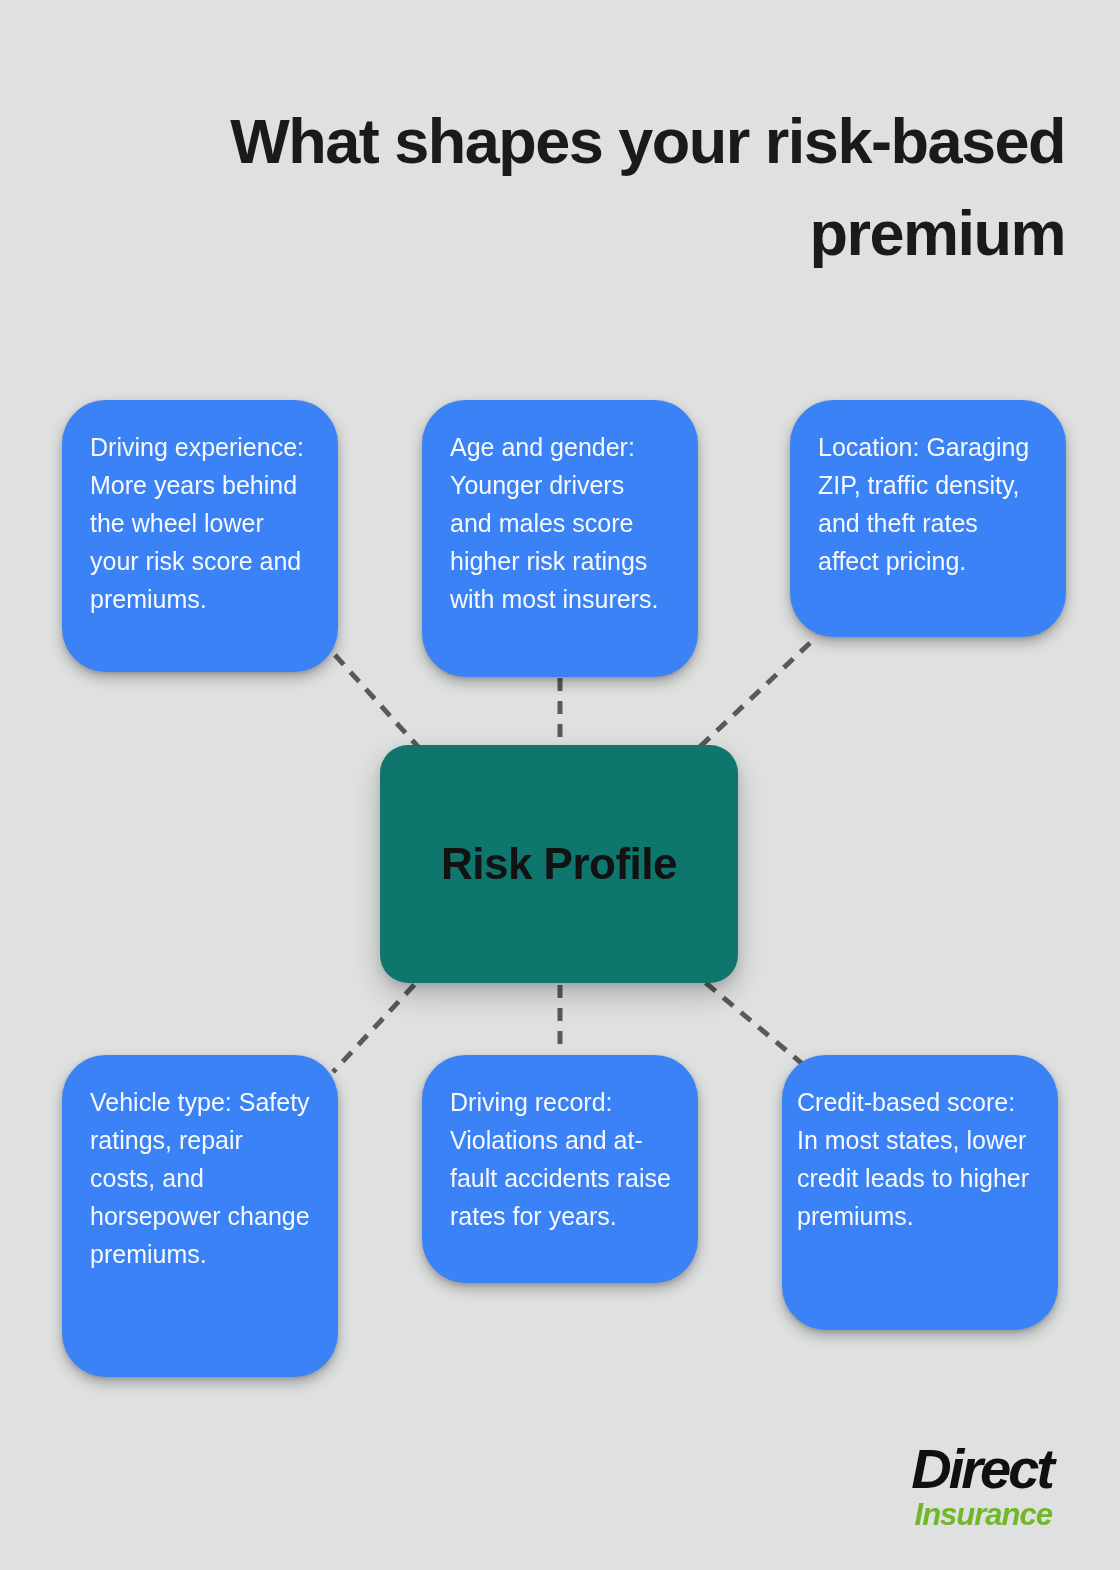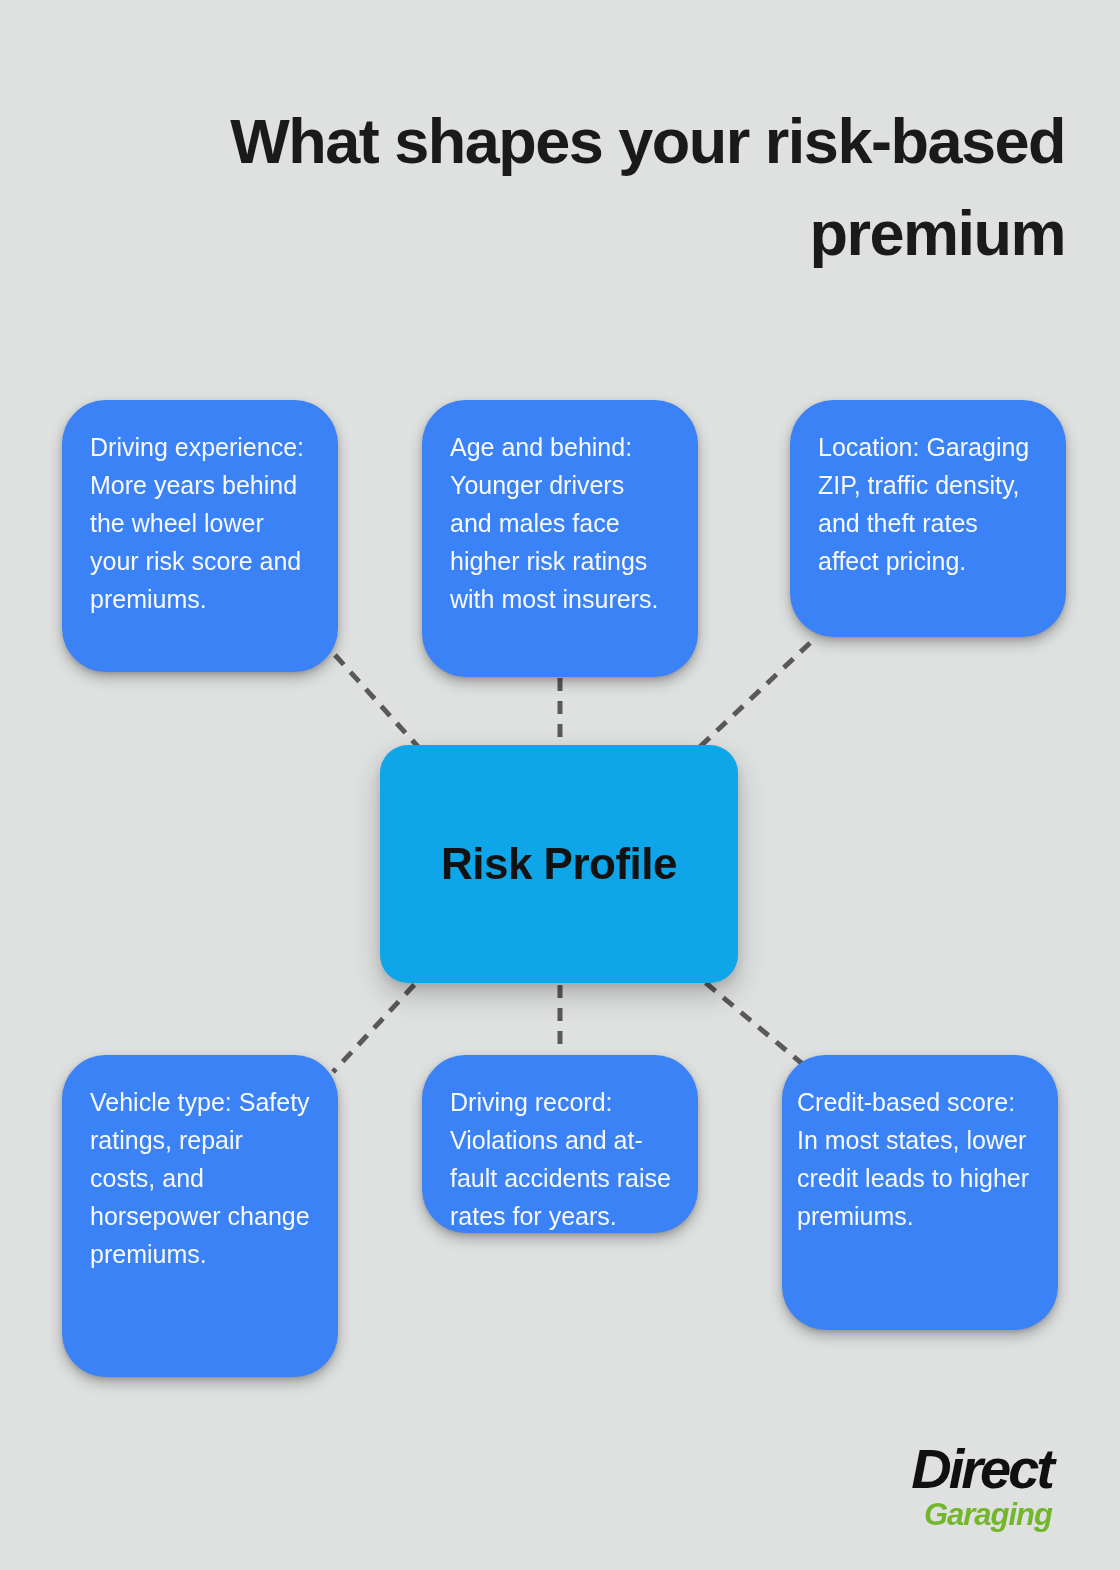--- a/index.html
+++ b/index.html
@@ -45,29 +45,29 @@
     padding: 28px 26px 26px 28px;
     color: #f7f9fb;
     font-size: 25px;
     line-height: 38px;
     box-shadow: 0 6px 14px rgba(0,0,0,0.28), 0 2px 4px rgba(0,0,0,0.12);
   }
   .box-tl { left: 62px;  top: 400px; height: 272px; }
   .box-tm { left: 422px; top: 400px; height: 277px; }
   .box-tr { left: 782px; top: 400px; height: 237px; margin-left: 8px; }
   .box-bl { left: 62px;  top: 1055px; height: 322px; }
-  .box-bm { left: 422px; top: 1055px; height: 178px; }
+  .box-bm { left: 422px; top: 1055px; height: 228px; }
   .box-br { left: 782px; top: 1055px; height: 275px; padding-left: 15px; }
   .center-box {
     position: absolute;
     left: 380px;
     top: 745px;
     width: 358px;
     height: 238px;
-    background: #0ea5e9;
+    background: #0f766e;
     border-radius: 28px;
     box-shadow: 0 12px 28px rgba(0,0,0,0.22), 0 4px 8px rgba(0,0,0,0.10);
     display: flex;
     align-items: center;
     justify-content: center;
   }
   .center-label {
     font-size: 44px;
     font-weight: 700;
     letter-spacing: -0.5px;
@@ -110,21 +110,21 @@
     <line x1="430" y1="968" x2="333" y2="1072"></line>
     <line x1="560" y1="985" x2="560" y2="1050"></line>
     <line x1="688" y1="968" x2="812" y2="1072"></line>
   </svg>
 
   <div class="factor-box box-tl">
     <span>Driving experience: More years behind the wheel lower your risk score and premiums.</span>
   </div>
 
   <div class="factor-box box-tm">
-    <span>Age and behind: Younger drivers and males face higher risk ratings with most insurers.</span>
+    <span>Age and gender: Younger drivers and males score higher risk ratings with most insurers.</span>
   </div>
 
   <div class="factor-box box-tr">
     <span>Location: Garaging ZIP, traffic density, and theft rates affect pricing.</span>
   </div>
 
   <div class="center-box">
     <span class="center-label">Risk Profile</span>
   </div>
 
@@ -135,16 +135,16 @@
   <div class="factor-box box-bm">
     <span>Driving record: Violations and at-fault accidents raise rates for years.</span>
   </div>
 
   <div class="factor-box box-br">
     <span>Credit-based score: In most states, lower credit leads to higher premiums.</span>
   </div>
 
   <div class="logo">
     <div class="logo-primary">Direct</div>
-    <div class="logo-secondary">Garaging</div>
+    <div class="logo-secondary">Insurance</div>
   </div>
 
 </div>
 
 </body></html>

